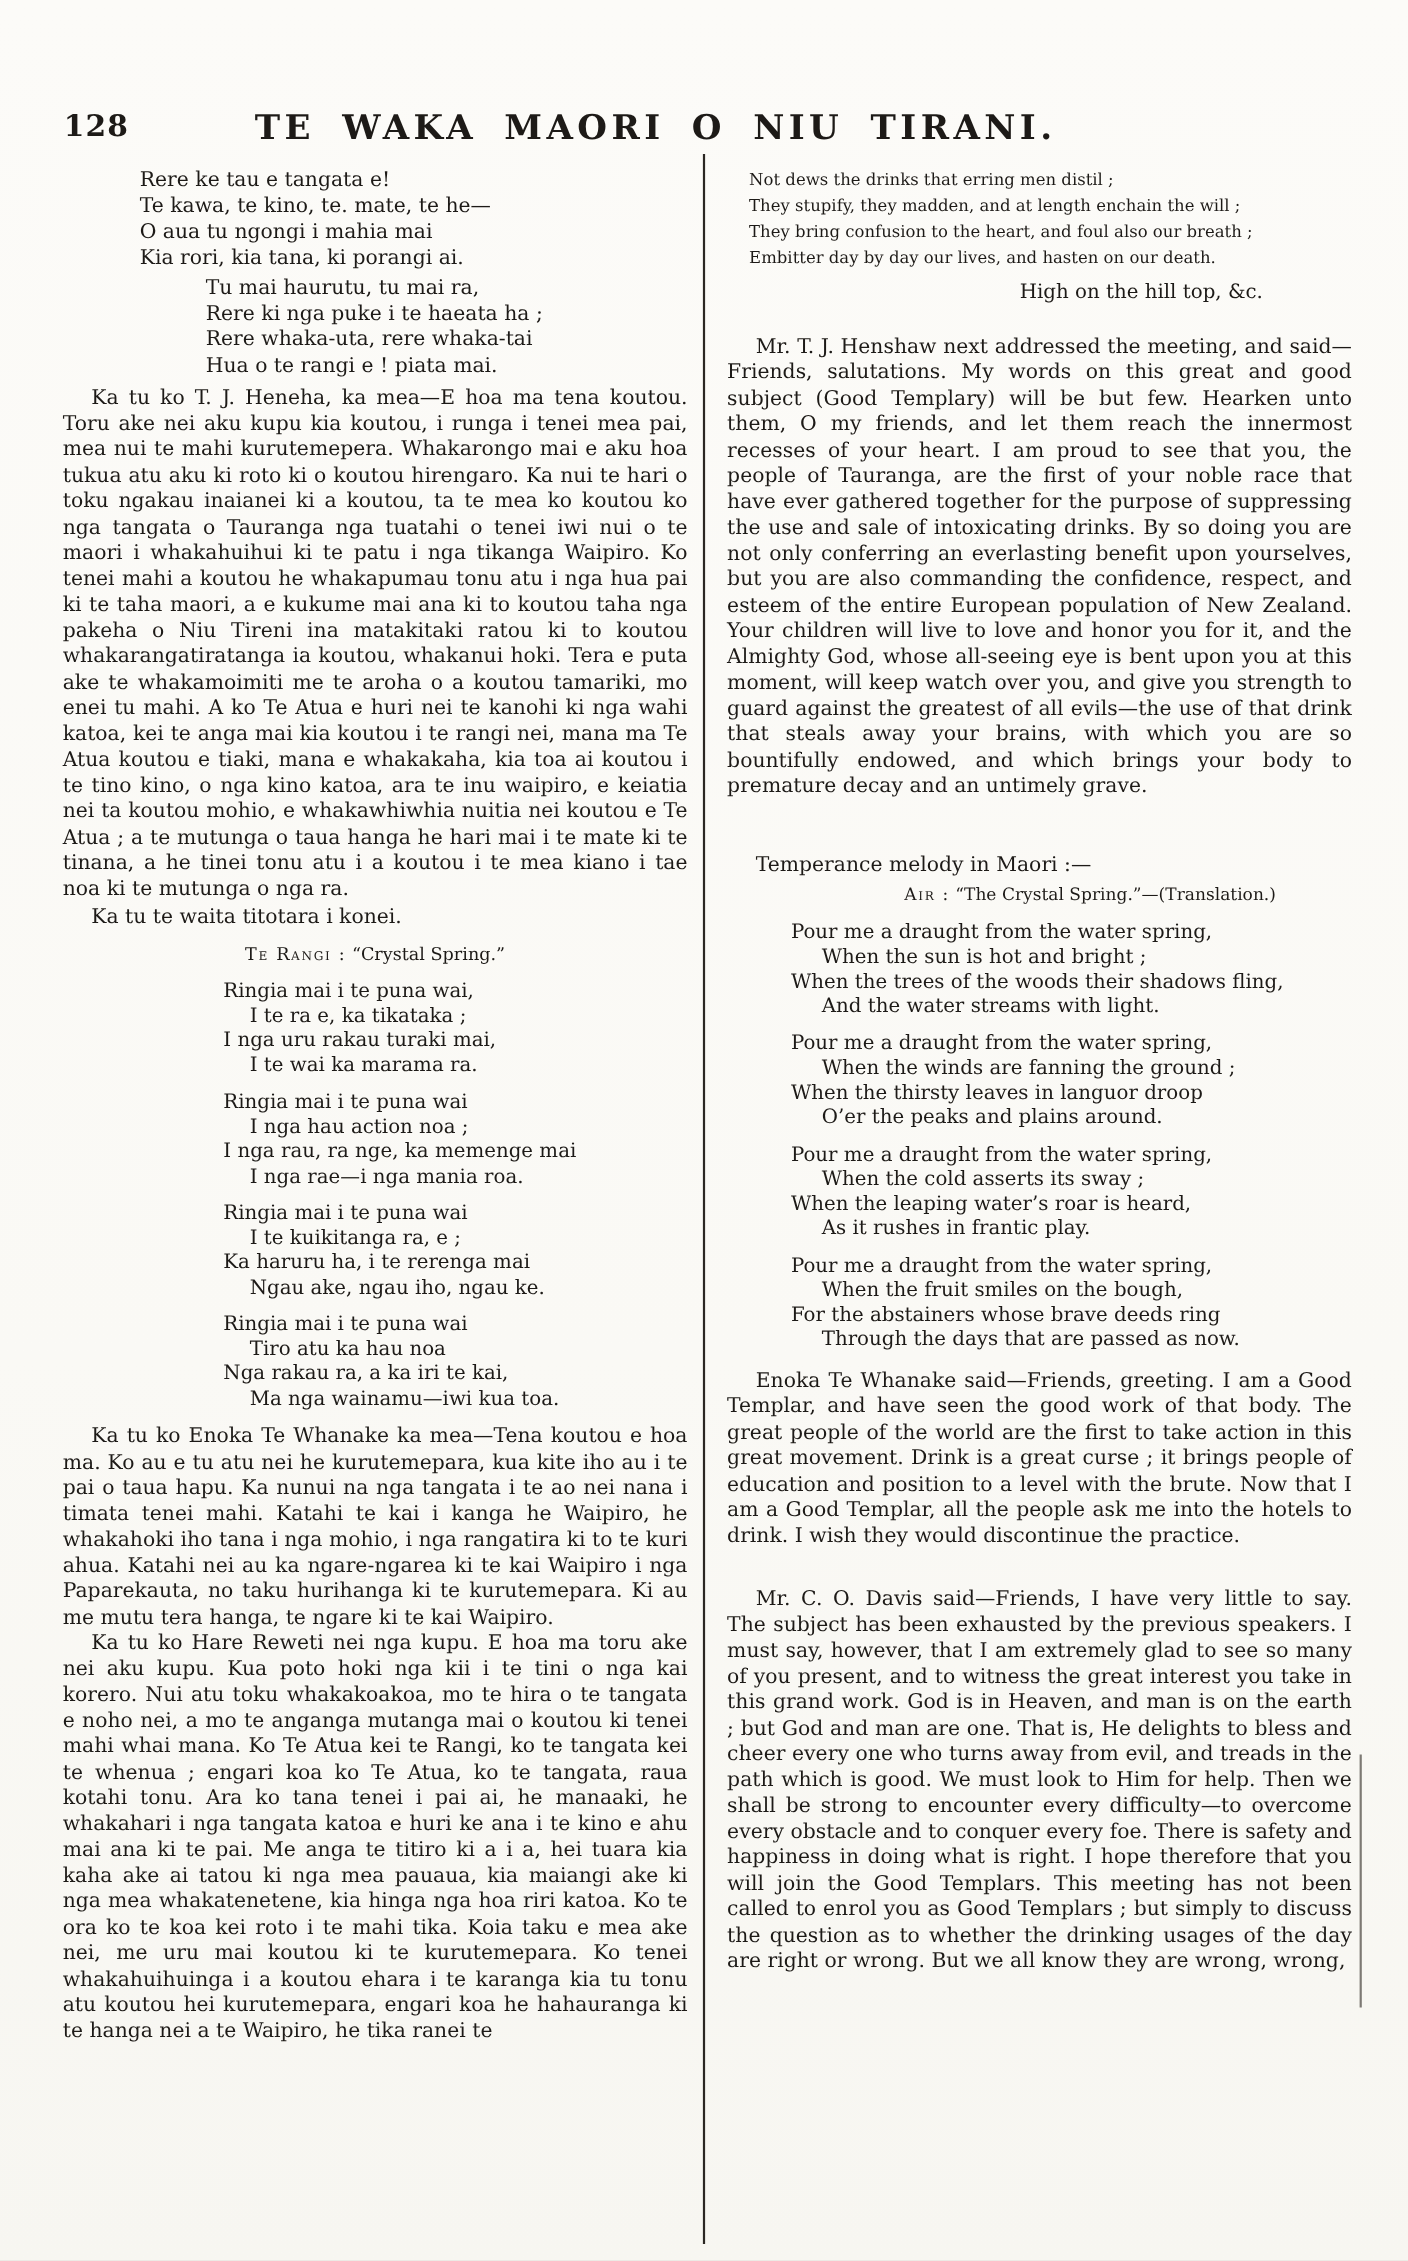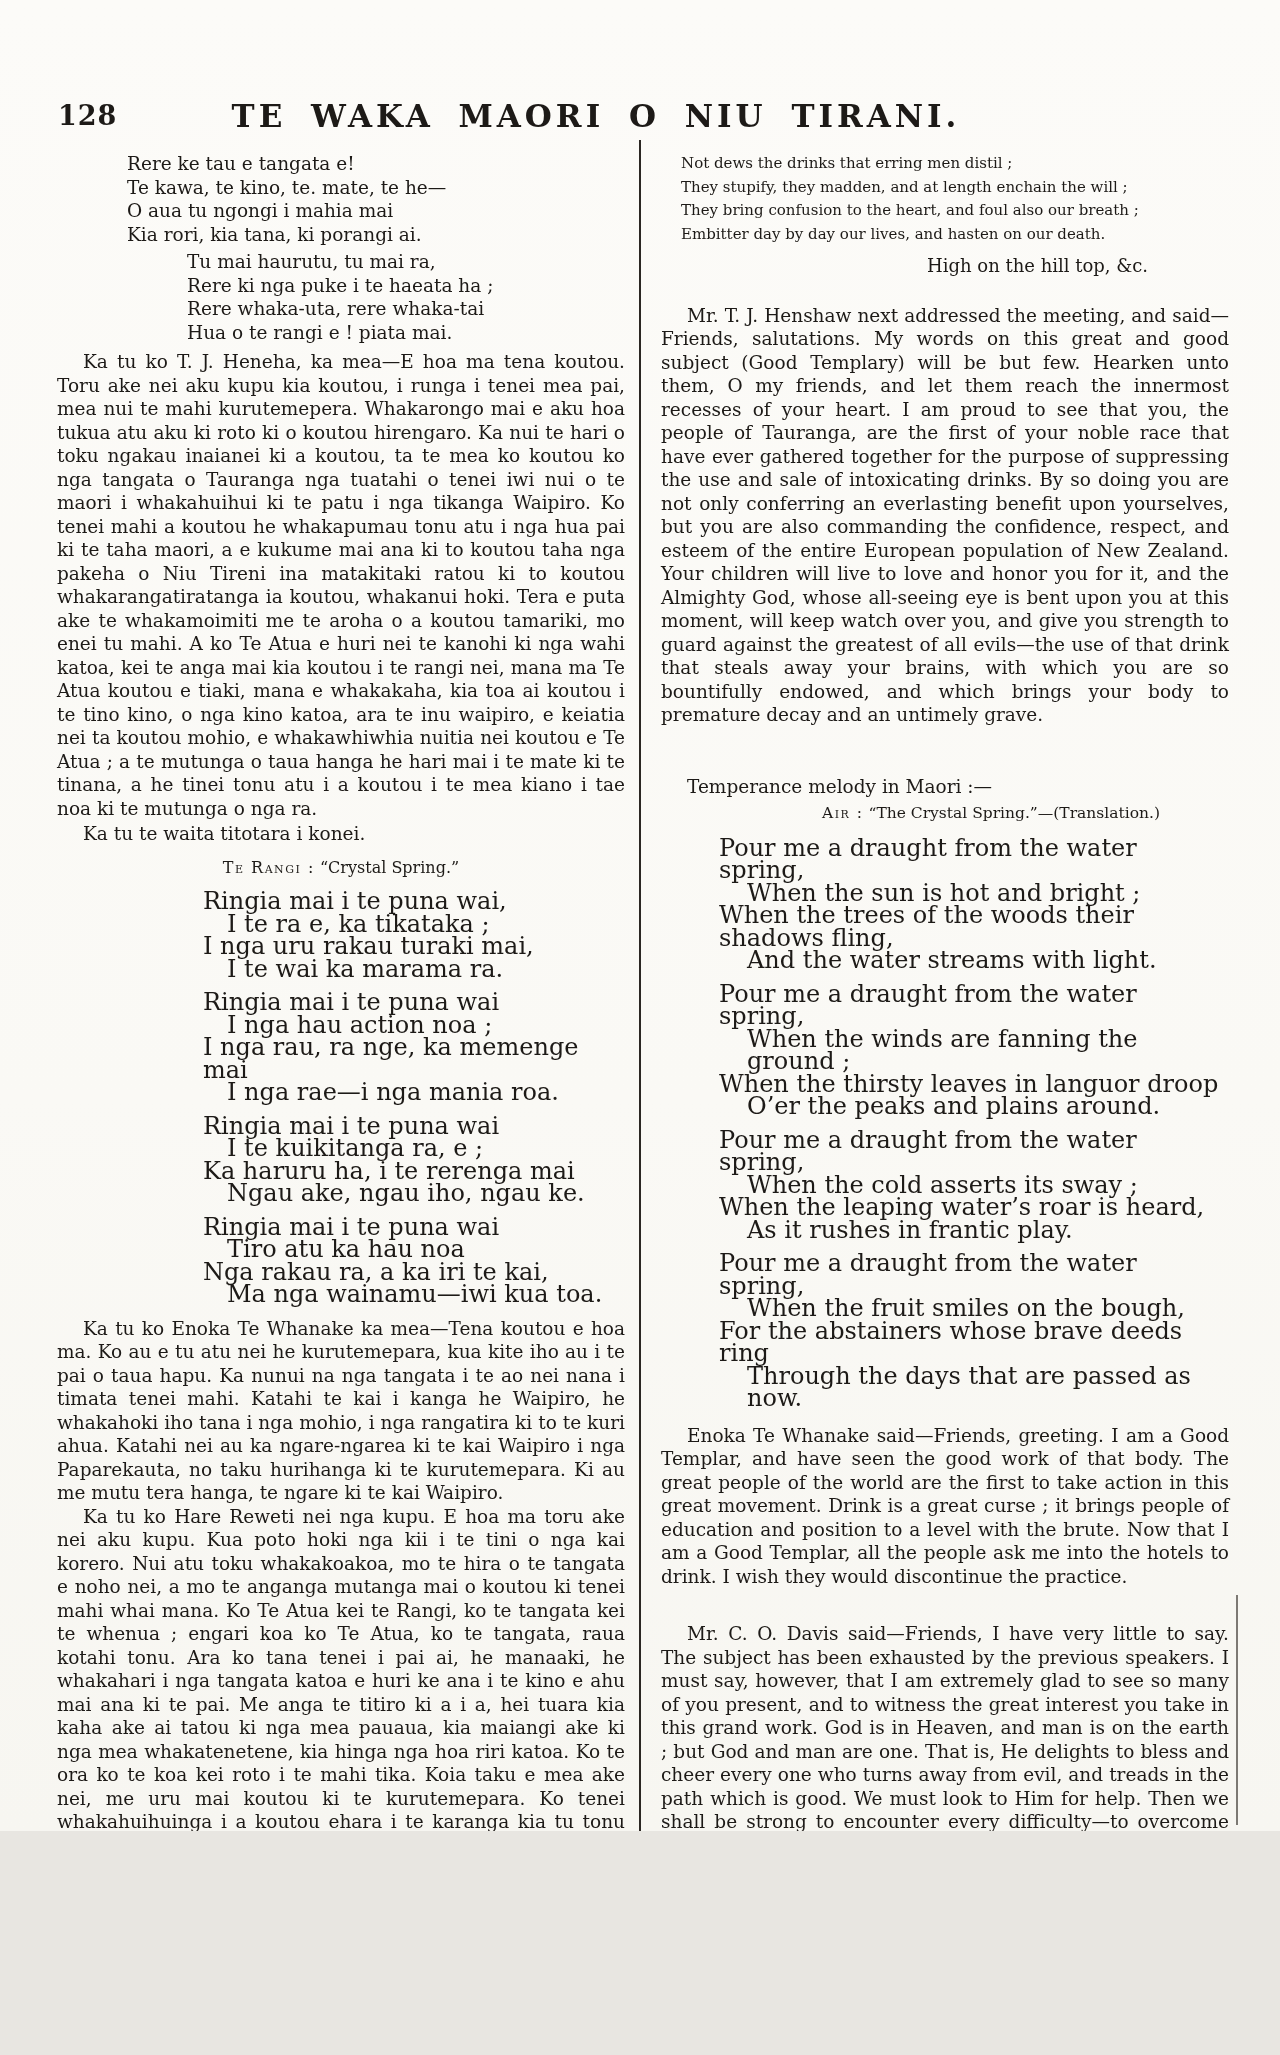--- a/index.html
+++ b/index.html
@@ -1,18 +1,18 @@
 <!DOCTYPE html>
 <html><head>
 <meta charset="utf-8">
 <style>
   html,body{margin:0;padding:0;background:#e8e6e1;}
   .page{
     position:relative;
-    width:1280px;height:1831px;
+    width:1280px;height:2055px;
     margin:0 auto;
     background:linear-gradient(180deg,#fcfbf8 0%,#faf9f5 60%,#f7f6f1 100%);
     overflow:hidden;
     font-family:"DejaVu Serif","Liberation Serif",serif;
     color:#1d1a17;
   }
   .page-number{
     position:absolute;top:100px;left:58px;
     font-size:27px;font-weight:700;letter-spacing:1px;
   }
@@ -42,21 +42,21 @@
     text-align:justify;
   }
   .para{margin:0;text-indent:26px;}
   .poem{text-align:left;}
   .poem-a{margin-left:70px;}
   .poem-b{margin-left:130px;margin-top:4px;}
   .right-poem{margin-left:20px;font-size:15px;}
   .refrain{margin-left:266px;margin-top:8px;margin-bottom:26px;font-size:18px;}
   .song-head{text-align:center;margin:10px 0 2px 0;font-size:16px;}
   .sc{font-variant:small-caps;letter-spacing:1.5px;}
-  .verse{margin:11px 0 11px 146px;text-align:left;font-size:24px;line-height:22.5px;}
+  .verse{margin:11px 0 11px 146px;text-align:left;font-size:18px;line-height:22.5px;}
   .verse .line:nth-child(even){padding-left:24px;}
   .col-right .verse{margin-left:58px;}
   .col-right .verse .line:nth-child(even){padding-left:28px;}
   .melody-lead{margin-top:48px;}
   .air-head{margin:4px 0 4px 92px;font-size:15.5px;text-align:center;}
   .mt6{margin-top:6px;}
   .mt14{margin-top:14px;}
   .mt34{margin-top:34px;}
   .waiata{margin-top:2px;}
 </style>

